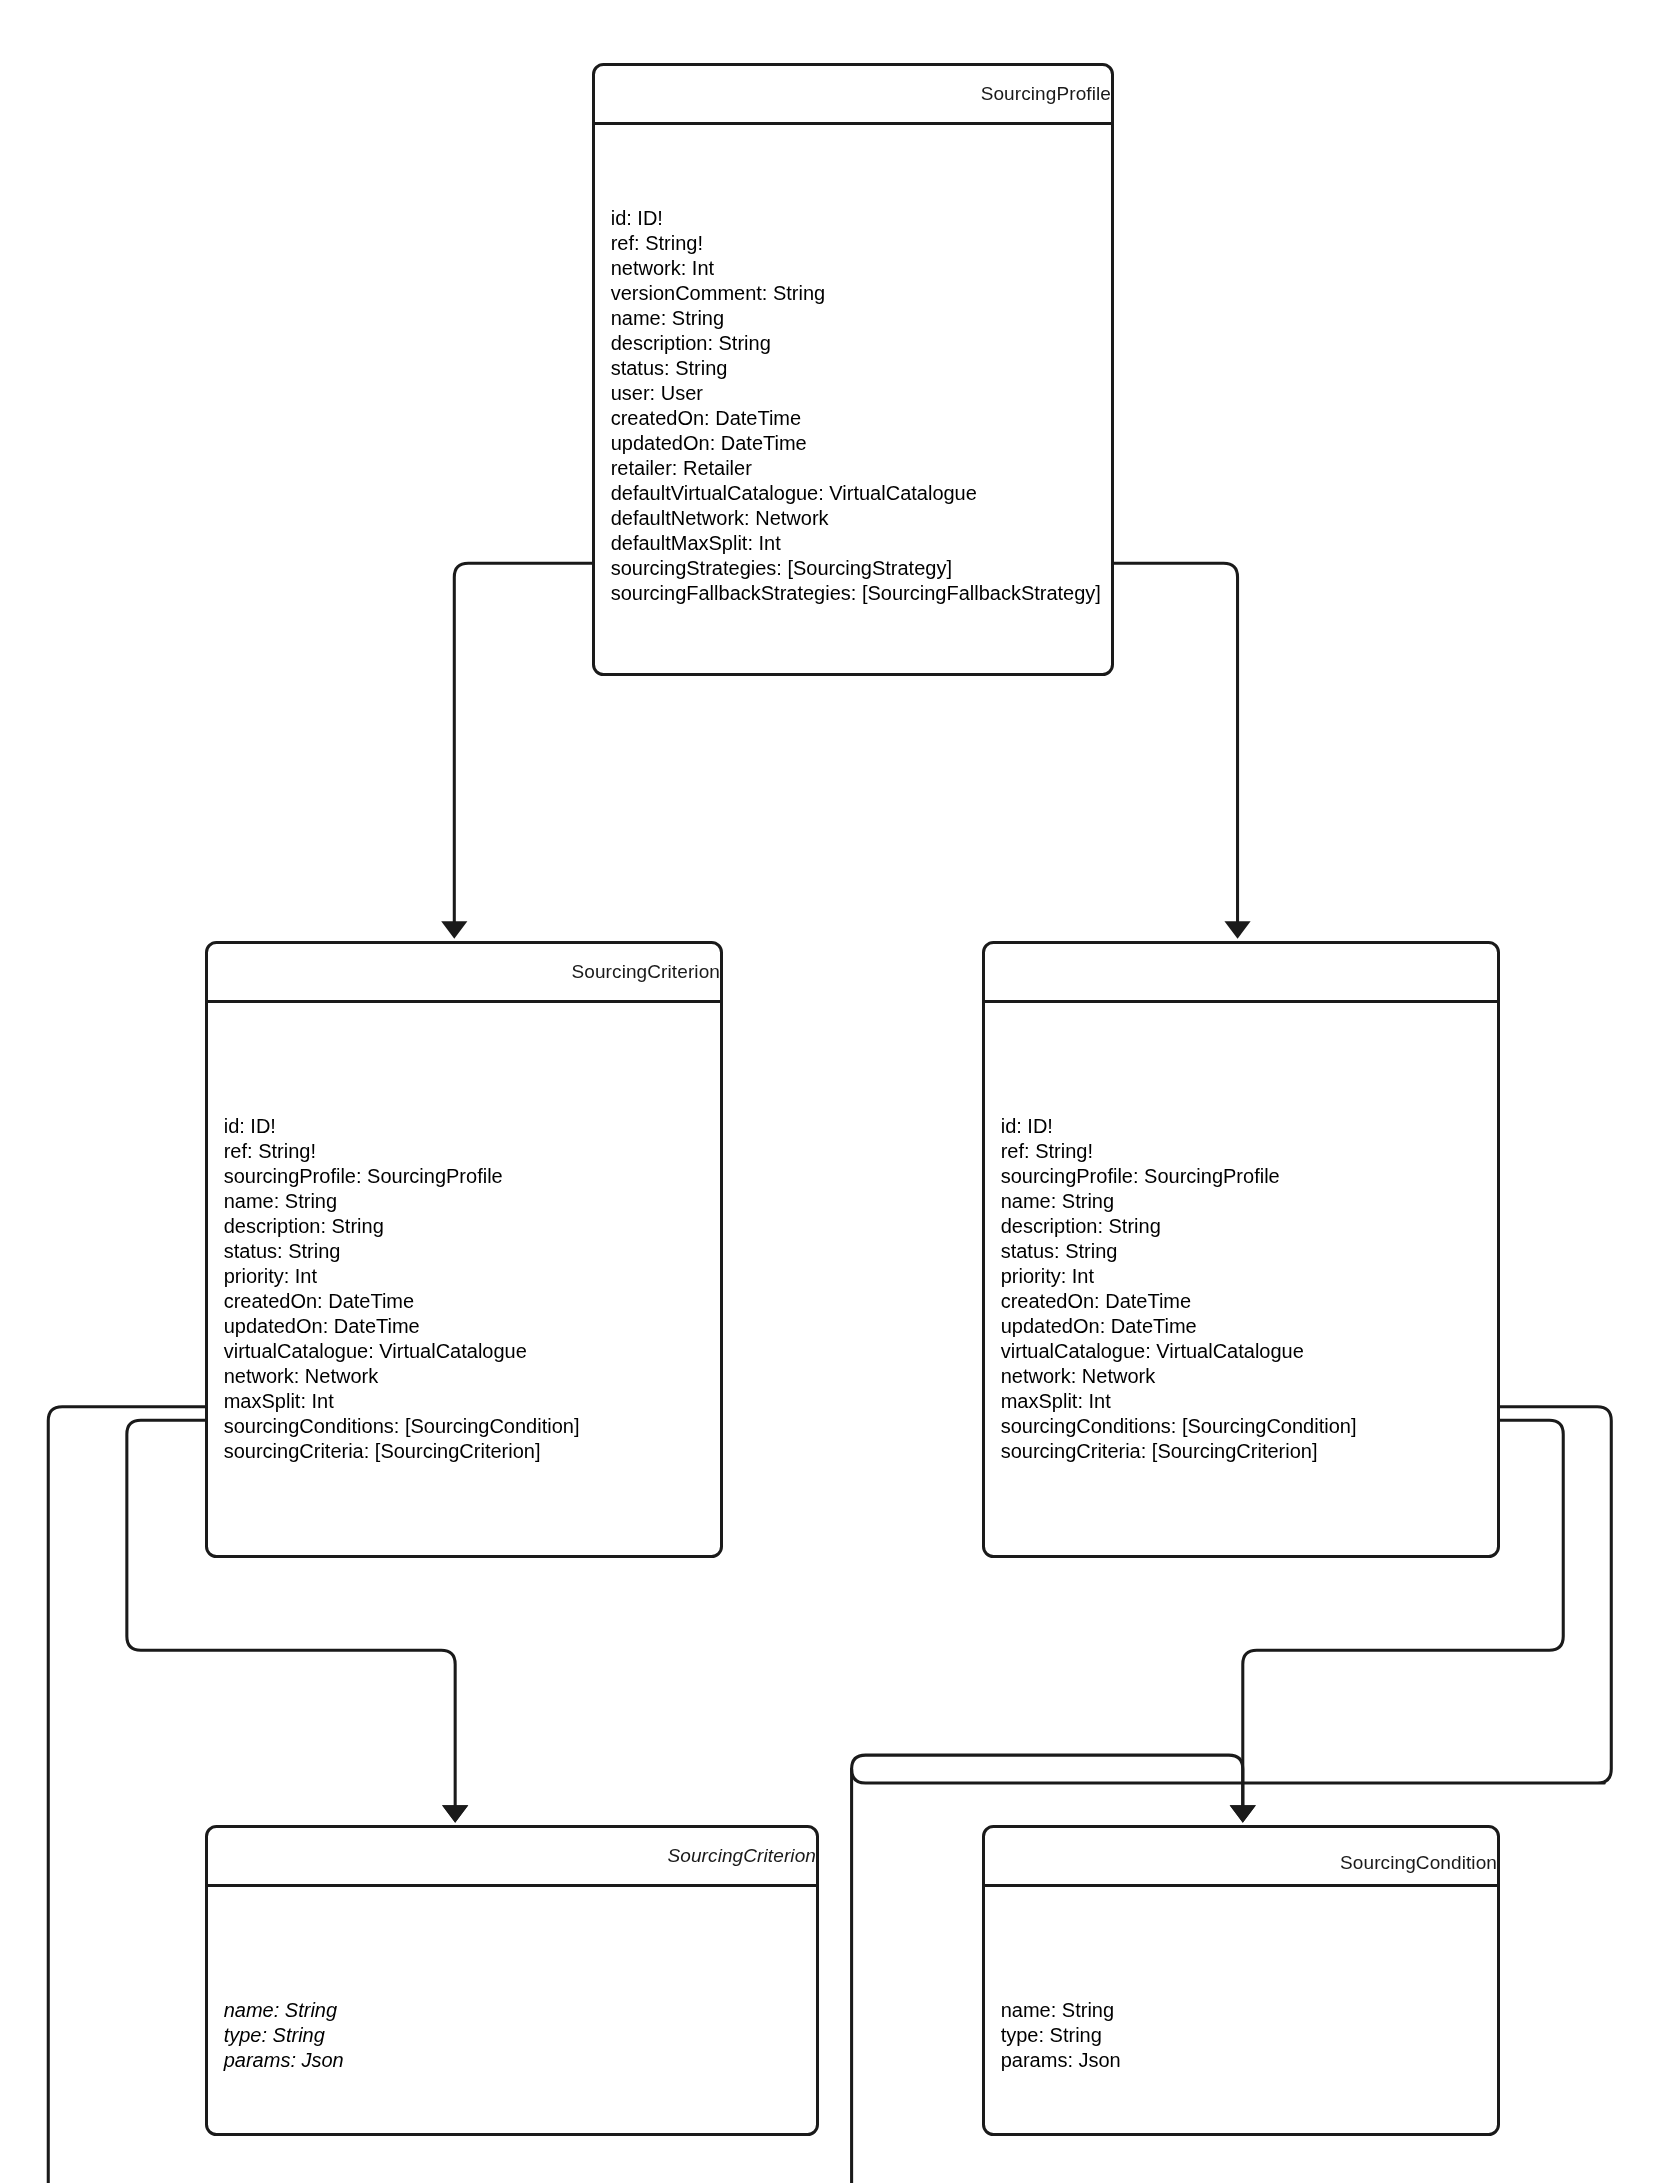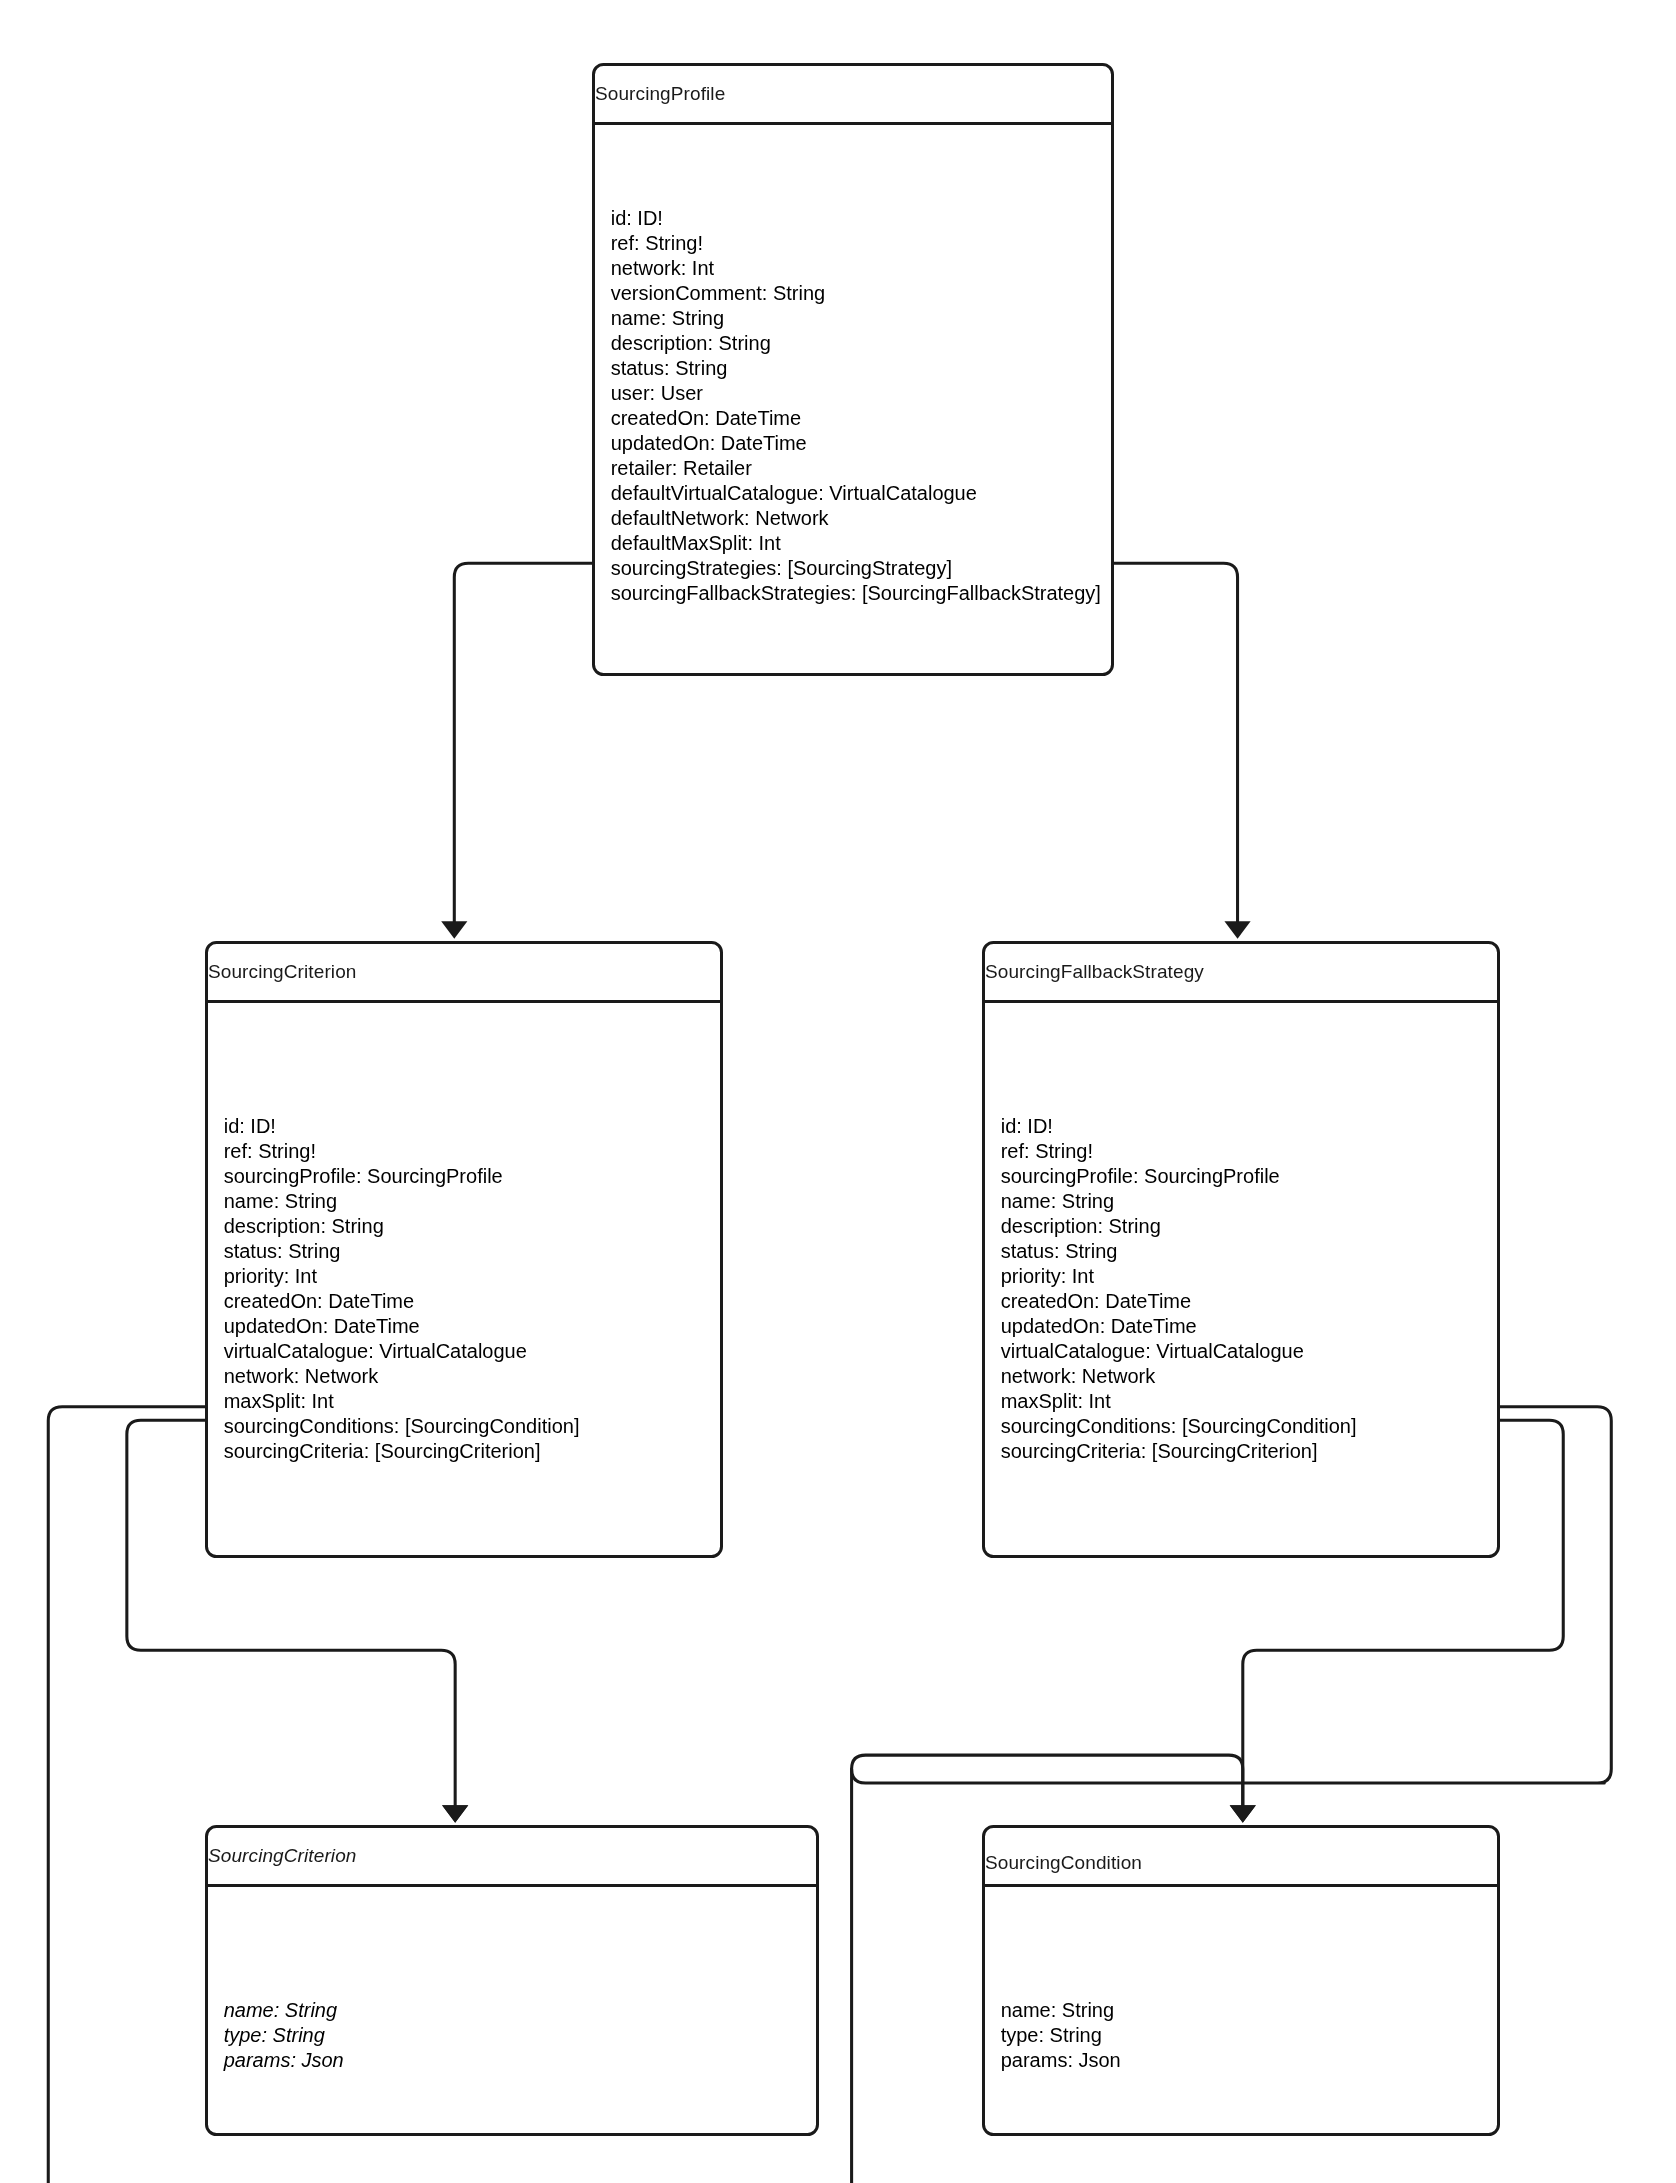--- a/index.html
+++ b/index.html
@@ -4,21 +4,21 @@
 <style>
   html,body{margin:0;padding:0;background:#ffffff;}
   body{width:1677px;height:2386px;position:relative;
        font-family:"Liberation Sans","DejaVu Sans",sans-serif;
        -webkit-font-smoothing:antialiased;}
   #diagram{position:absolute;left:0;top:0;width:1677px;height:2386px;}
   .edge-layer{position:absolute;left:0;top:0;width:1677px;height:2386px;pointer-events:none;}
   .uml-class{position:absolute;box-sizing:border-box;background:#ffffff;
              border:3.1px solid #1a1a1a;border-radius:11.4px;overflow:hidden;}
   .uml-header{position:absolute;left:0;top:0;right:0;box-sizing:border-box;
-              display:flex;align-items:center;justify-content:flex-start;}
+              display:flex;align-items:center;justify-content:flex-end;}
   .uml-title{font-size:19px;color:#1a1a1a;letter-spacing:0.1px;white-space:nowrap;}
   .uml-divider{position:absolute;left:0;right:0;height:2.6px;background:#1a1a1a;}
   .uml-attrs{position:absolute;left:0;right:0;box-sizing:border-box;
              padding-left:15.7px;display:flex;flex-direction:column;}
   .attr-row{font-size:20px;line-height:25px;color:#000000;white-space:nowrap;}
 </style>
 </head>
 <body>
 
 <div id="diagram">
@@ -81,23 +81,20 @@
           <div class="attr-row">createdOn: DateTime</div>
           <div class="attr-row">updatedOn: DateTime</div>
           <div class="attr-row">virtualCatalogue: VirtualCatalogue</div>
           <div class="attr-row">network: Network</div>
           <div class="attr-row">maxSplit: Int</div>
           <div class="attr-row">sourcingConditions: [SourcingCondition]</div>
           <div class="attr-row">sourcingCriteria: [SourcingCriterion]</div>
         </div>
       </div>
       <div class="uml-class" style="left: 982px; top: 941px; width: 518px; height: 617px;">
-        <div class="uml-header" style="height: 56px;">
-          <div class="uml-title">SourcingFallbackStrategy</div>
-        </div>
         <div class="uml-divider" style="top: 56px;"></div>
         <div class="uml-attrs" style="top: 170px;">
           <div class="attr-row">id: ID!</div>
           <div class="attr-row">ref: String!</div>
           <div class="attr-row">sourcingProfile: SourcingProfile</div>
           <div class="attr-row">name: String</div>
           <div class="attr-row">description: String</div>
           <div class="attr-row">status: String</div>
           <div class="attr-row">priority: Int</div>
           <div class="attr-row">createdOn: DateTime</div>

